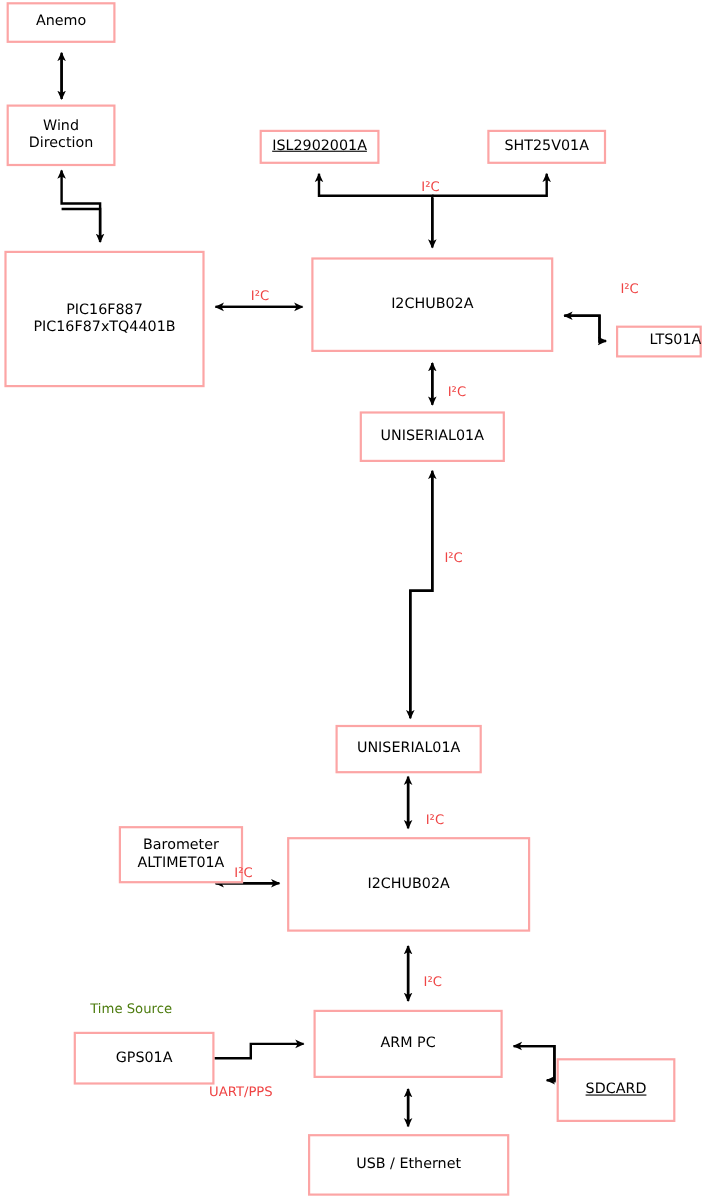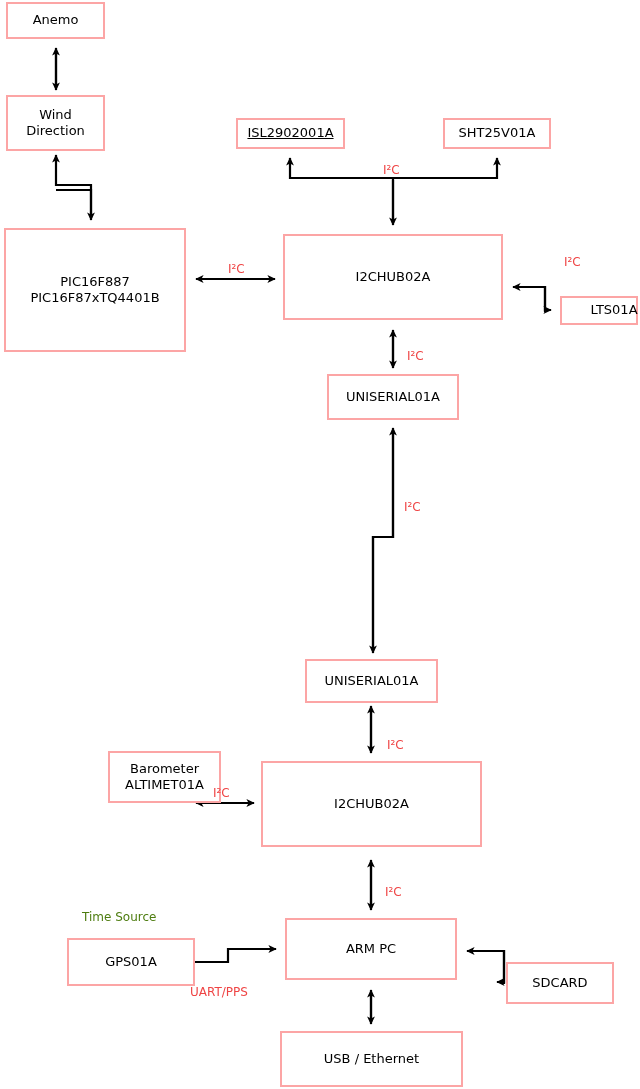--- a/index.html
+++ b/index.html
@@ -163,21 +163,21 @@
   </div>
 
   <div class="node" style="left:67px; top:938px; width:128px; height:48px;">
     <span>GPS01A</span>
   </div>
 
   <div class="node" style="left:285px; top:918px; width:172px; height:62px;">
     <span>ARM PC</span>
   </div>
 
-  <div class="node" style="left:506px; top:962px; width:108px; height:42px;">
+  <div class="node" style="left:506px; top:962px; width:108px; height:58px;text-decoration:underline;">
     <span>SDCARD</span>
   </div>
 
   <div class="node" style="left:280px; top:1031px; width:183px; height:56px;">
     <span>USB / Ethernet</span>
   </div>
 
   <div class="edge-label" style="left:228px; top:250px;">I²C</div>
 
   <div class="edge-label" style="left:383px; top:151px;">I²C</div>

